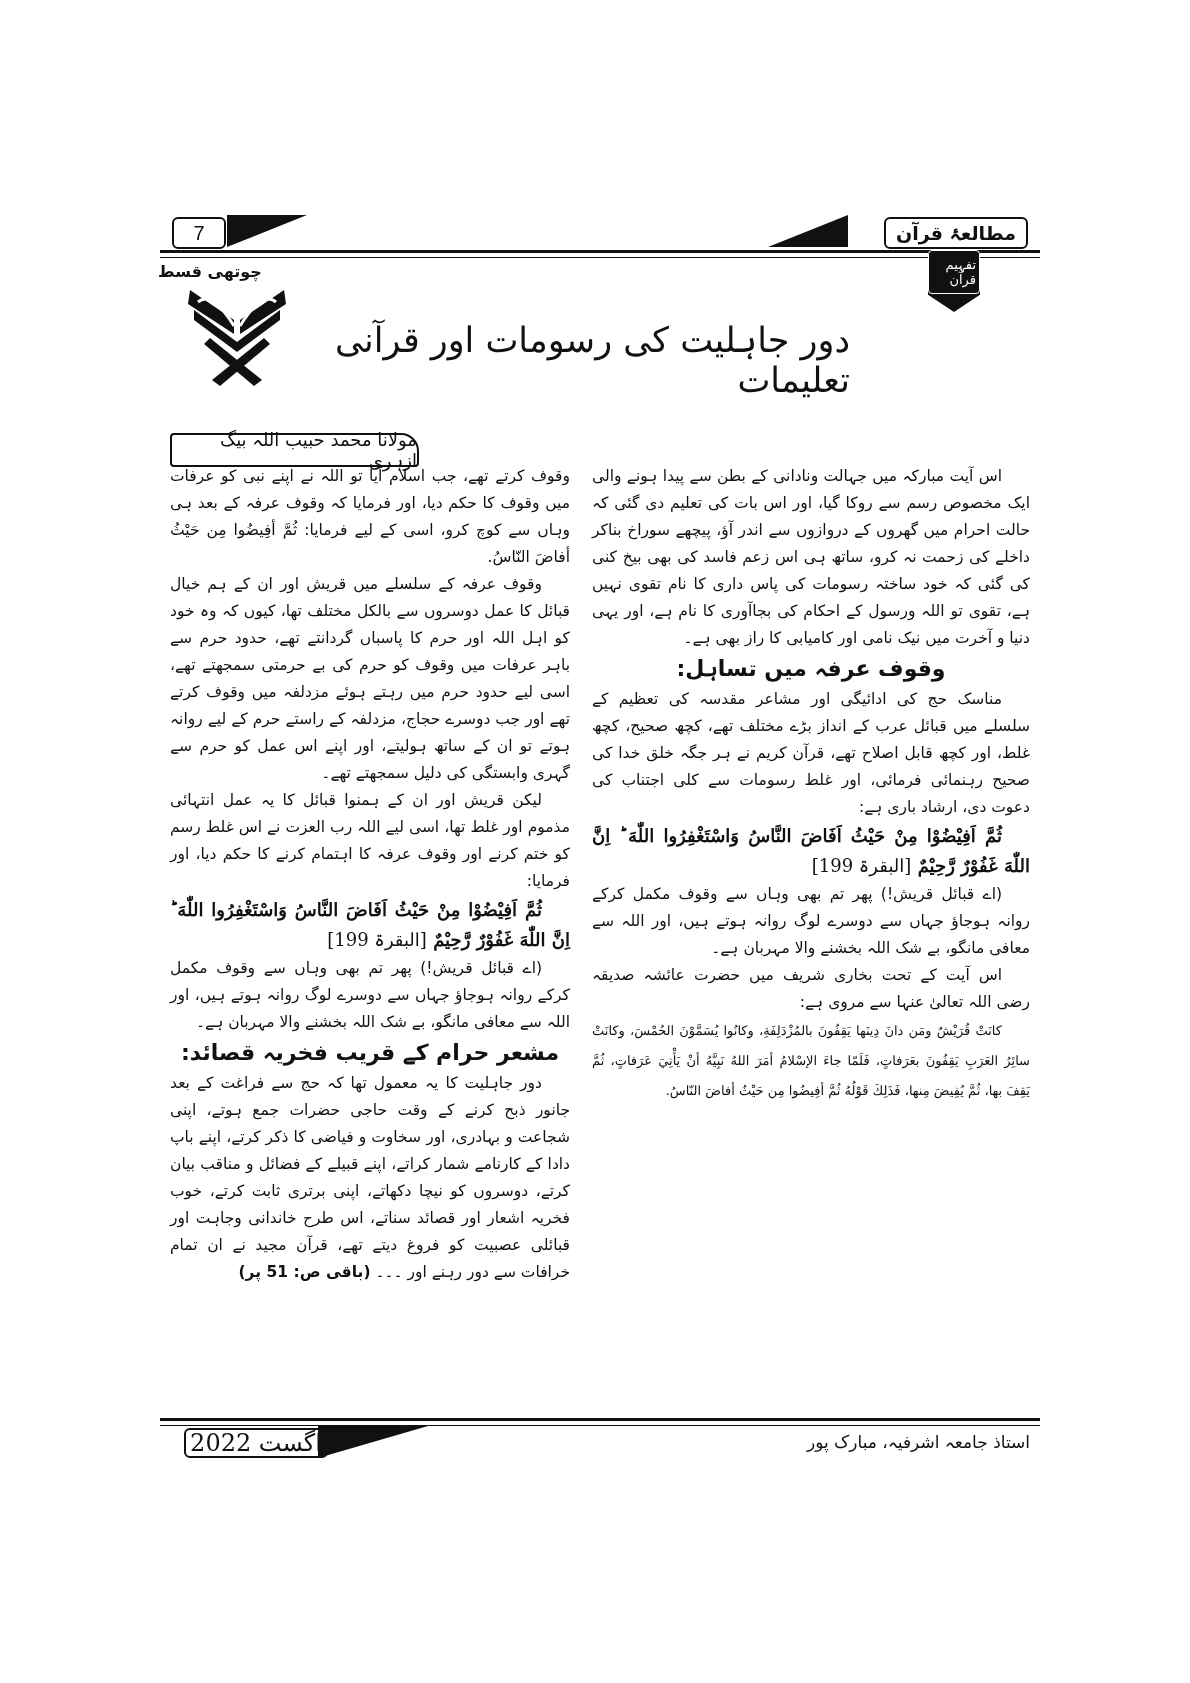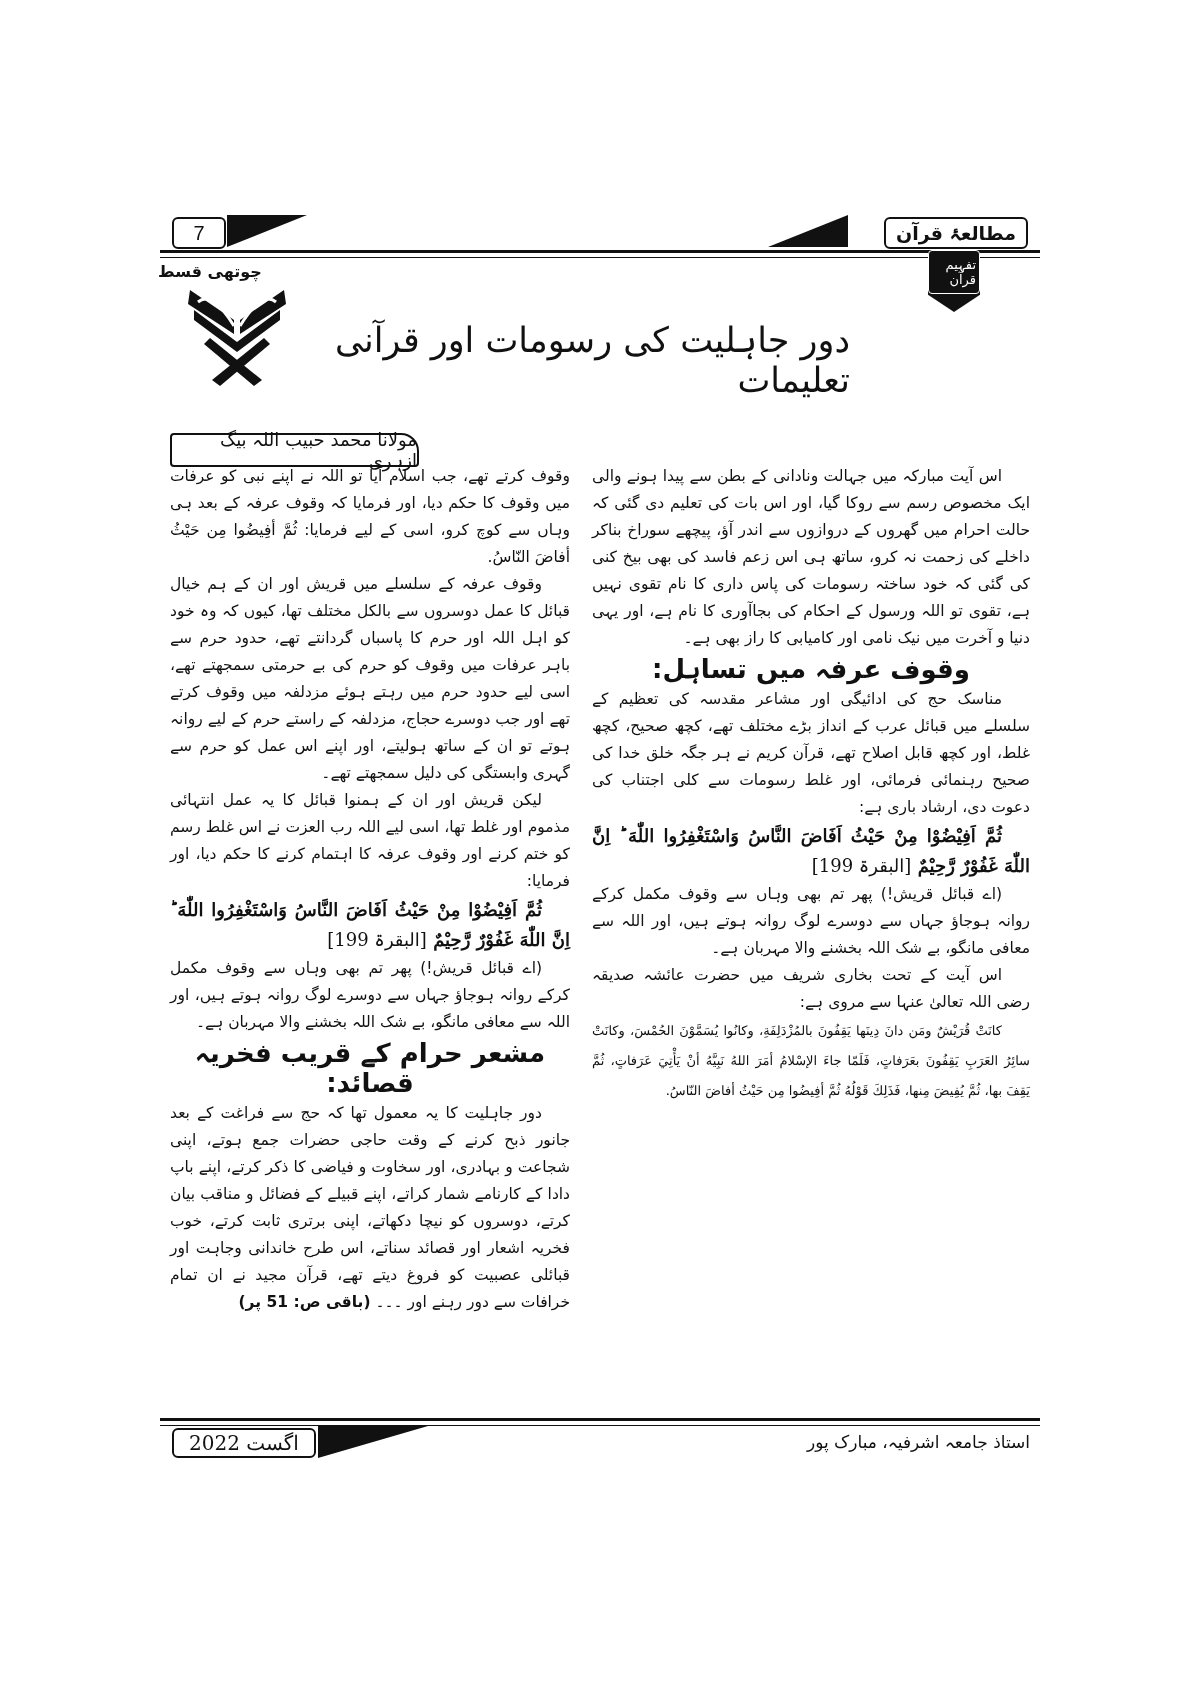--- a/index.html
+++ b/index.html
@@ -31,30 +31,30 @@
 
   .byline { left: 170px; top: 425px; width: 245px; height: 30px; border: 2px solid #111; border-radius: 4px 18px 4px 4px;
             display: flex; align-items: center; justify-content: center; font-size: 18px; direction: rtl; margin-top: 8px; }
 
   
   .col { direction: rtl; text-align: justify; font-size: 15.5px; line-height: 27px; font-family: "DejaVu Sans", sans-serif; }
   .col-right { left: 592px; top: 463px; width: 438px; }
   .col-left { left: 170px; top: 463px; width: 400px; }
   .col p { margin: 0; }
   .col .indent { text-indent: 28px; }
-  .col h3 { margin: 2px 0; font-size: 26px; line-height: 30px; text-align: center; font-weight: bold; }
+  .col h3 { margin: 2px 0; font-size: 22px; line-height: 30px; text-align: center; font-weight: bold; }
   .col .verse { font-family: "DejaVu Serif", serif; font-size: 18px; line-height: 30px; font-weight: bold; }
   .col .ref { font-size: 18px; font-weight: normal; }
   .col .arabic { font-family: "DejaVu Serif", serif; font-size: 13px; line-height: 30px; }
   .col .cont { font-weight: bold; }
 
   
   .rule-bottom { left: 160px; top: 1418px; width: 880px; height: 4px; border-top: 3px solid #111; border-bottom: 1px solid #111; }
-  .date-box { left: 172px; top: 1428px; width: 140px; height: 26px; border: 2px solid #111; border-radius: 6px;
-              display: flex; align-items: center; justify-content: center; font-size: 20px; direction: rtl;
+  .date-box { left: 184px; top: 1428px; width: 140px; height: 26px; border: 2px solid #111; border-radius: 6px;
+              display: flex; align-items: center; justify-content: center; font-size: 24px; direction: rtl;
               font-family: "DejaVu Serif", serif; }
   .tri-bottom { left: 318px; top: 1426px; width: 0; height: 0;
                 border-top: 32px solid #111; border-right: 110px solid transparent; }
   .affiliation { left: 760px; top: 1432px; width: 270px; text-align: right; font-size: 17px; direction: rtl; }
 </style>
 </head>
 <body>
 
 <div class="abs page-box">7</div>
 <div class="abs tri-left"></div>

